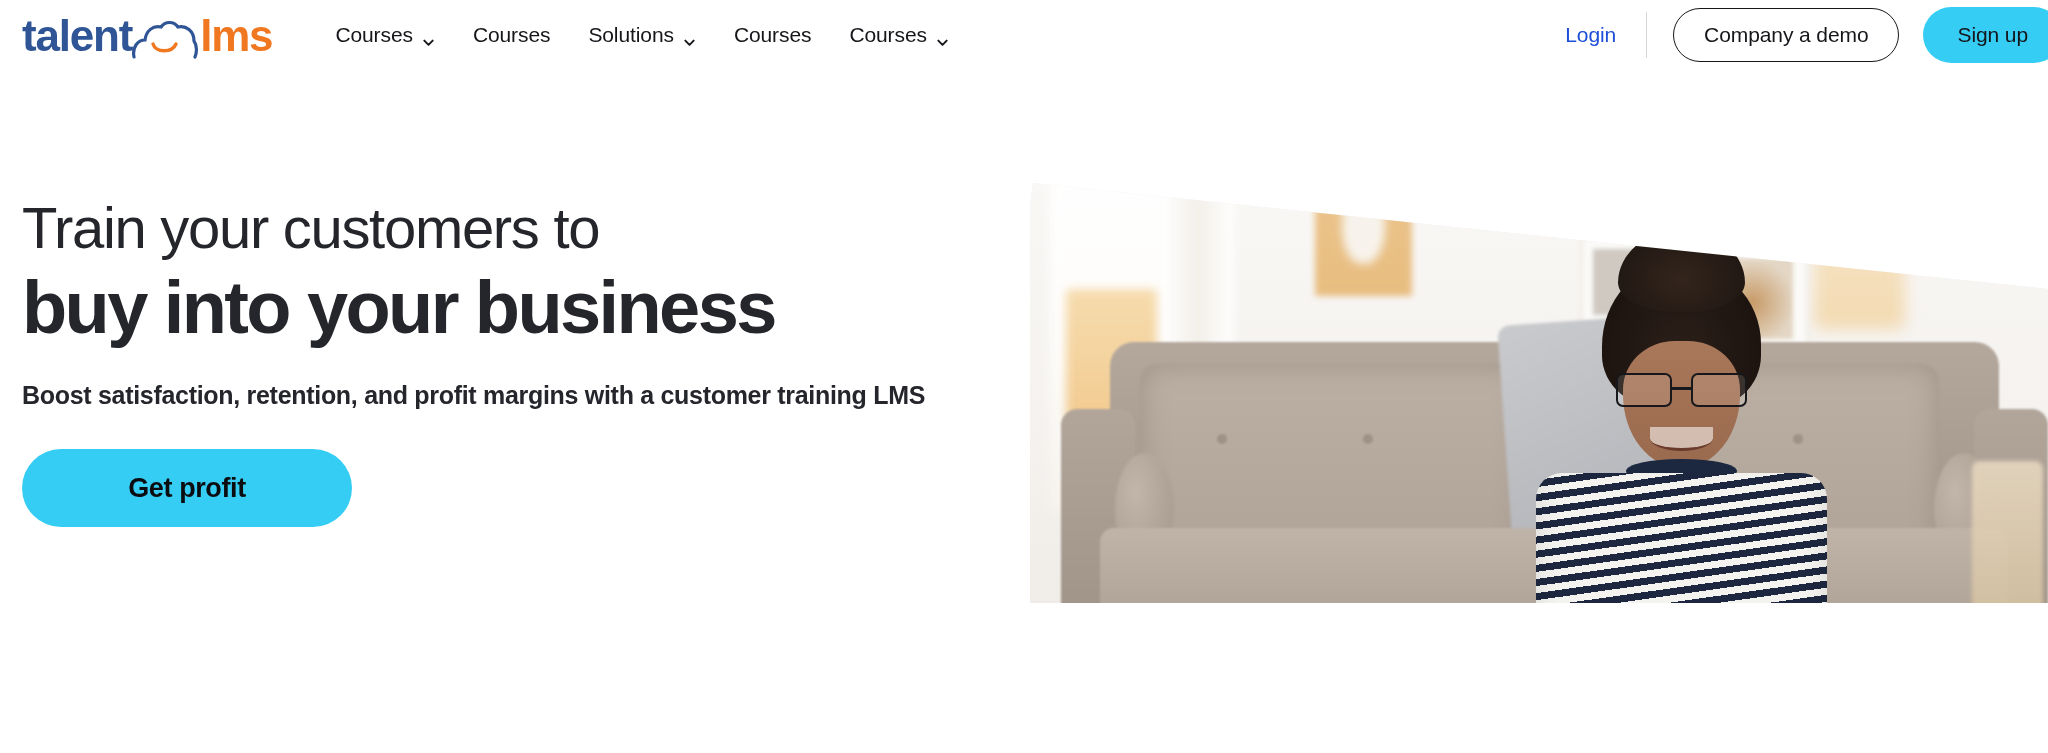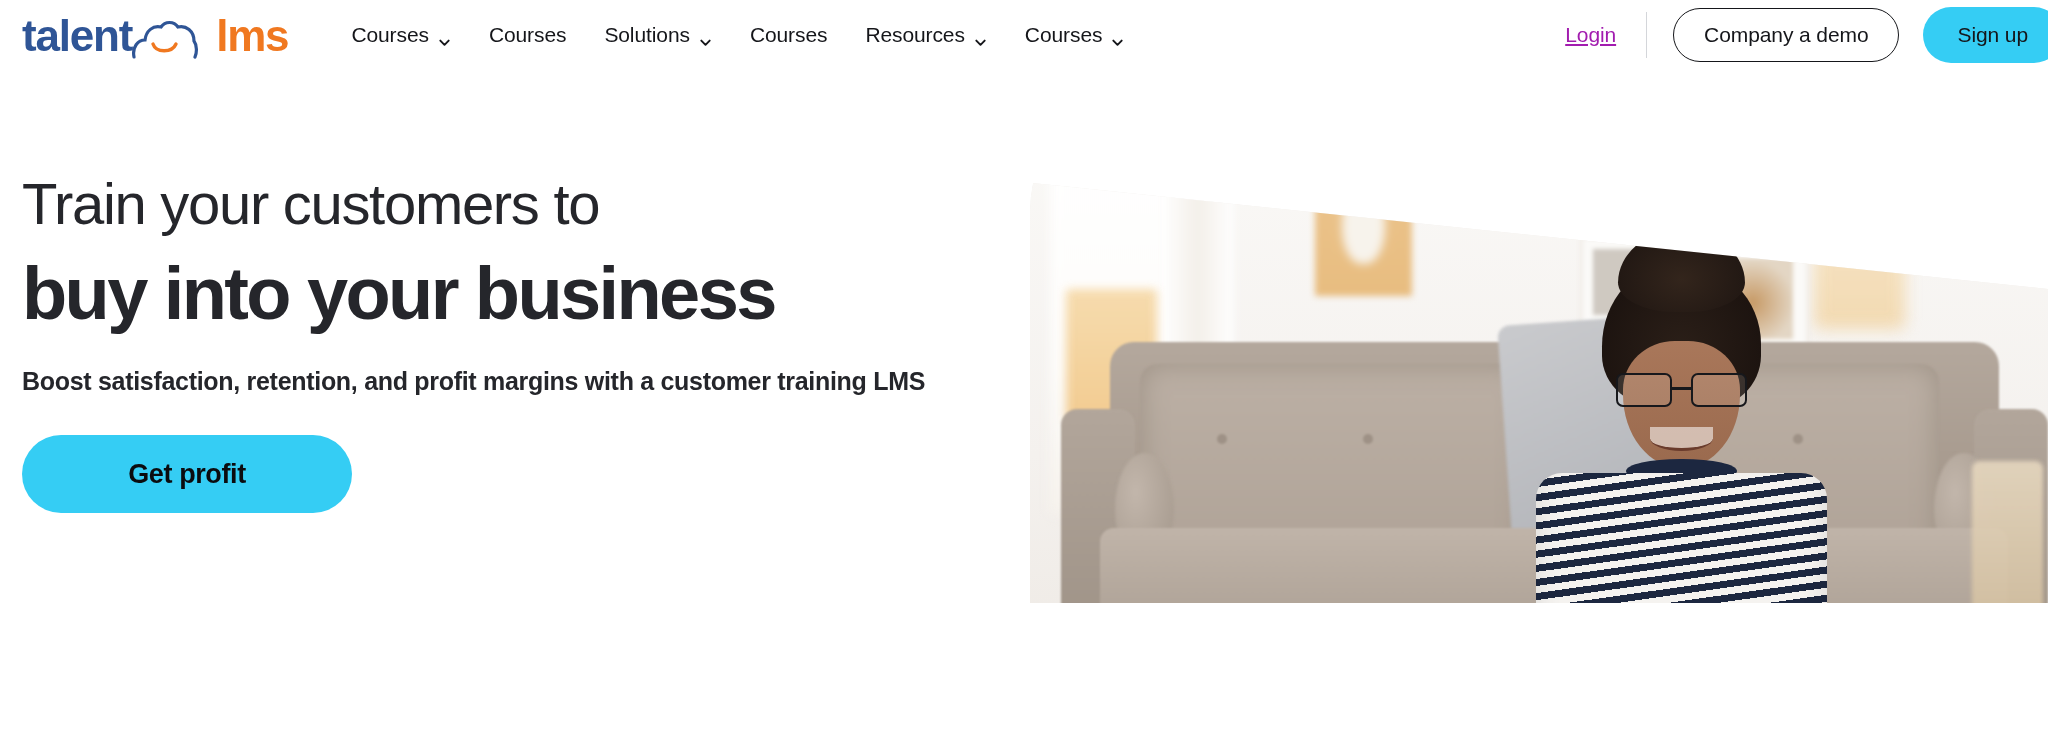--- a/index.html
+++ b/index.html
@@ -55,21 +55,21 @@
     margin: 0 1px 0 0;
     position: relative;
     top: 3px;
   }
   .logo-text-2 {
     font-size: 44px;
     font-weight: 700;
     color: #f07820;
     letter-spacing: -1.2px;
     line-height: 1;
-    margin-left: 17px;
+    margin-left: 1px;
   }
 
   .nav {
     display: flex;
     align-items: center;
     margin-left: 44px;
     gap: 0px;
   }
   .nav-item {
     display: flex;
@@ -93,26 +93,25 @@
 
   .header-right {
     margin-left: auto;
     display: flex;
     align-items: center;
     height: 100%;
     padding-right: 0px;
   }
   .login-link {
     font-size: 21px;
-    color: #a21caf;
+    color: #1d4ed8;
     cursor: pointer;
     padding: 6px 4px;
     white-space: nowrap;
     letter-spacing: -0.1px;
-    text-decoration: underline;
   }
   .hdr-divider {
     width: 1px;
     height: 46px;
     background: #d4d6da;
     margin: 0 26px;
   }
   .btn-demo {
     display: inline-flex;
     align-items: center;
@@ -152,38 +151,38 @@
   .hero {
     position: absolute;
     top: 70px; left: 0;
     width: 2048px;
     height: 683px;
   }
 
   .hero-copy {
     position: absolute;
     left: 22px;
-    top: 102px;
+    top: 126px;
     width: 980px;
   }
   .hero-line-1 {
     font-size: 58px;
     font-weight: 300;
     color: #25262b;
     line-height: 1.12;
     letter-spacing: -1.3px;
     white-space: nowrap;
   }
   .hero-line-2 {
     font-size: 74px;
     font-weight: 700;
     color: #25262b;
     line-height: 1.1;
     letter-spacing: -2.6px;
-    margin-top: 16px;
+    margin-top: 6px;
     white-space: nowrap;
   }
   .hero-sub {
     margin-top: 30px;
     font-size: 25px;
     font-weight: 700;
     color: #25262b;
     letter-spacing: -0.3px;
     line-height: 1.4;
     white-space: nowrap;
@@ -581,28 +580,20 @@
           <svg viewBox="0 0 14 14" width="13" height="13">
               <path d="M2.5 5 L7 9.5 L11.5 5" fill="none" stroke="#15161a" stroke-width="2.1" stroke-linecap="round" stroke-linejoin="round"></path>
             </svg>
         </span>
       </div>
 
       <div class="nav-item">
         <span>Courses</span>
       </div>
 
-      <div class="nav-item">
-        <span>Resources</span>
-        <span class="chev">
-          <svg viewBox="0 0 14 14" width="13" height="13">
-              <path d="M2.5 5 L7 9.5 L11.5 5" fill="none" stroke="#15161a" stroke-width="2.1" stroke-linecap="round" stroke-linejoin="round"></path>
-            </svg>
-        </span>
-      </div>
 
       <div class="nav-item">
         <span>Courses</span>
         <span class="chev">
           <svg viewBox="0 0 14 14" width="13" height="13">
               <path d="M2.5 5 L7 9.5 L11.5 5" fill="none" stroke="#15161a" stroke-width="2.1" stroke-linecap="round" stroke-linejoin="round"></path>
             </svg>
         </span>
       </div>
 

